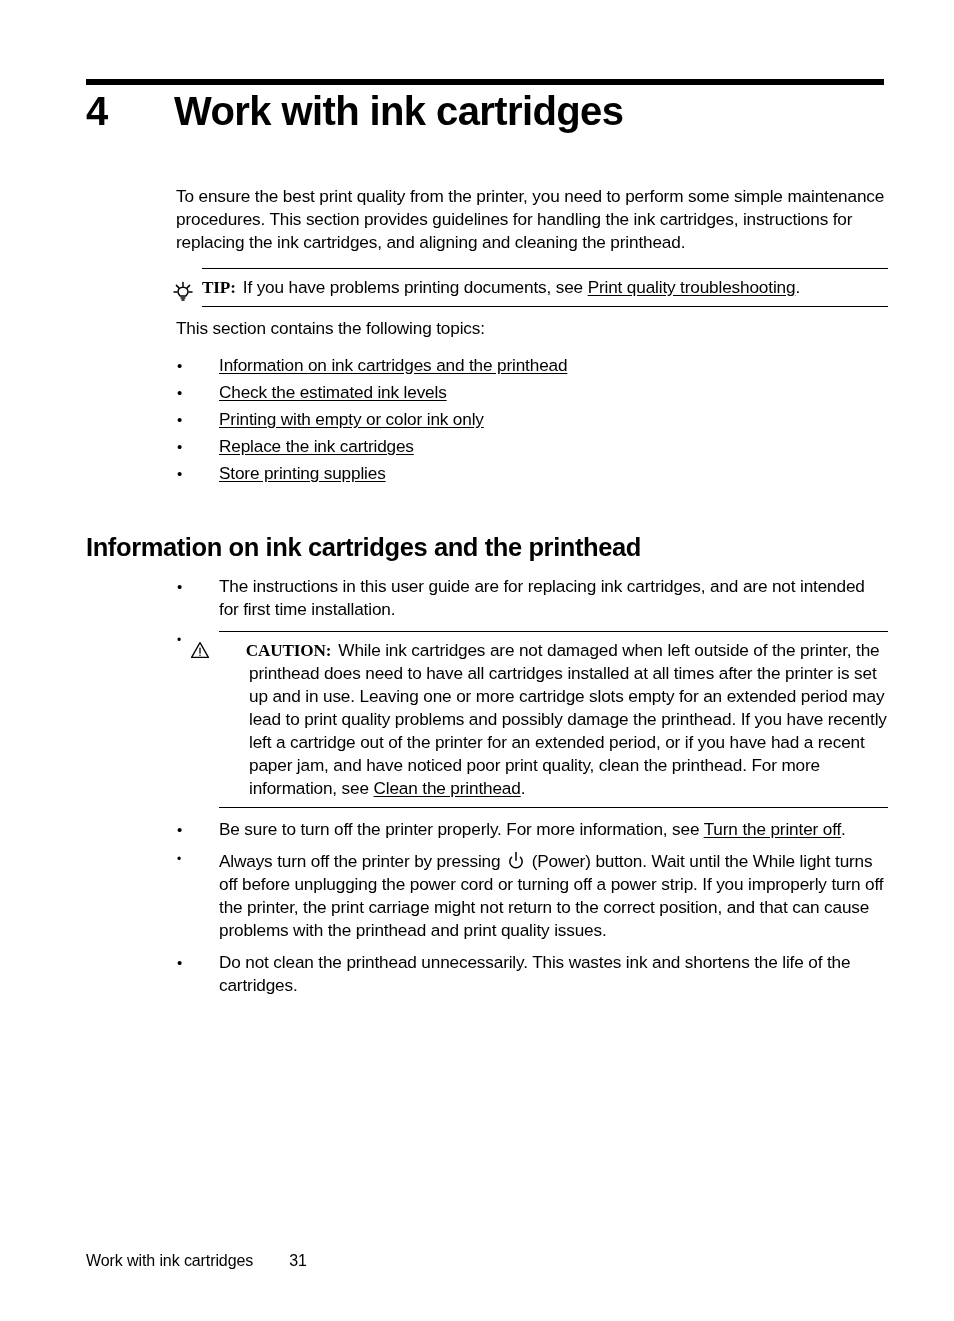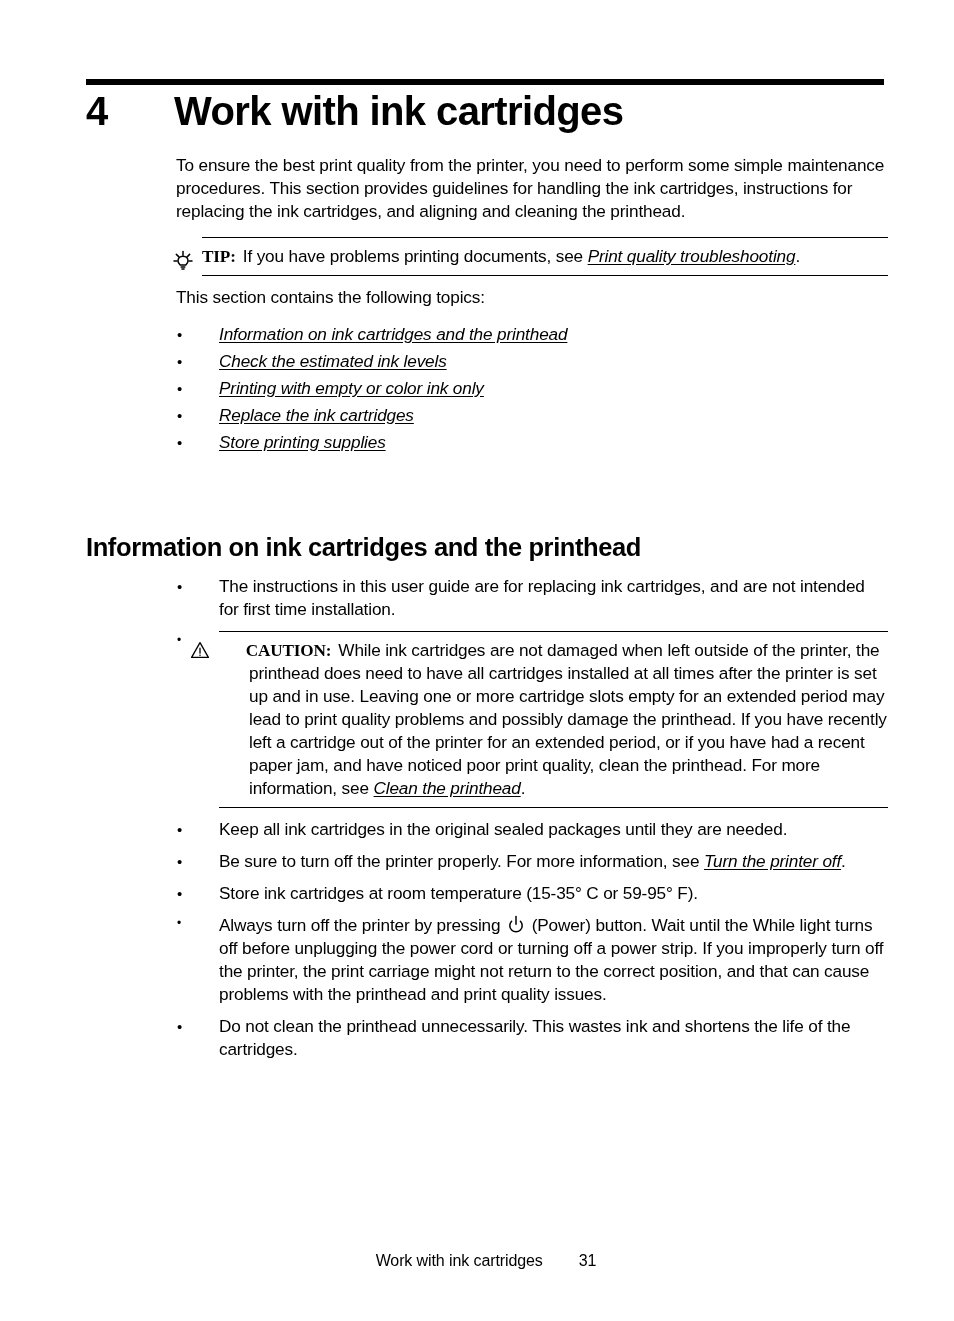--- a/index.html
+++ b/index.html
@@ -54,21 +54,21 @@
     font-size: 40px;
     font-weight: bold;
     line-height: 1.15;
     letter-spacing: -0.6px;
   }
 
   
   .body-col {
     position: absolute;
     left: 176px;
-    top: 154px;
+    top: 185px;
     width: 712px;
   }
   p.para {
     margin: 0 0 14px 0;
     font-size: 17.2px;
     line-height: 23px;
     letter-spacing: -0.15px;
   }
 
   
@@ -133,21 +133,20 @@
   ul.bul > li.top-dot:before {
     font-size: 12px;
     line-height: 18px;
   }
   ul.topics > li { margin-bottom: 4px; }
 
   a.xref, .xref {
     color: #000000;
     text-decoration: underline;
     text-underline-offset: 2px;
-    font-style: italic;
   }
 
   
   h2.section-head {
     position: absolute;
     left: 86px;
     top: 532px;
     margin: 0;
     width: 800px;
     font-size: 25.5px;
@@ -171,21 +170,21 @@
     height: 20px;
     margin: 0 1px;
   }
 
   
   .footer {
     position: absolute;
     left: 86px;
     top: 1252px;
     width: 800px;
-    text-align: center;
+    text-align: left;
     font-size: 16px;
     letter-spacing: -0.1px;
   }
   .footer .f-title { margin-right: 36px; }
 </style>
 </head>
 <body>
 
 <div class="page">
 
@@ -253,31 +252,25 @@
                   <line x1="10" y1="8.1" x2="10" y2="13.2" stroke="#000" stroke-width="1.3" stroke-linecap="round"></line>
                   <circle cx="10" cy="15.3" r="0.75" fill="#000"></circle>
                 </svg>
               </span>
               <span class="gap"></span><span class="admon-label">CAUTION:</span><span class="gap"></span><span>While ink cartridges are not damaged when left outside of the printer, the printhead does need to have all cartridges installed at all times after the printer is set up and in use. Leaving one or more cartridge slots empty for an extended period may lead to print quality problems and possibly damage the printhead. If you have recently left a cartridge out of the printer for an extended period, or if you have had a recent paper jam, and have noticed poor print quality, clean the printhead. For more information, see </span><a class="xref" href="#">Clean the printhead</a><span>.</span>
             </div>
           </div>
         </div>
       </li>
 
-      <li>
-        <span>Keep all ink cartridges in the original sealed packages until they are needed.</span>
-      </li>
 
       <li>
         <span>Be sure to turn off the printer properly. For more information, see </span><a class="xref" href="#">Turn the printer off</a><span>.</span>
       </li>
 
-      <li>
-        <span>Store ink cartridges at room temperature (15-35° C or 59-95° F).</span>
-      </li>
 
       <li class="top-dot">
         <span>Always turn off the printer by pressing </span><span class="inline-icon"><svg viewBox="0 0 20 20" width="20" height="20" aria-hidden="true">
               <path d="M5.6 6.3 A 6.2 6.2 0 1 0 14.4 6.3" fill="none" stroke="#000" stroke-width="1.5" stroke-linecap="round"></path>
               <line x1="10" y1="1.6" x2="10" y2="9.2" stroke="#000" stroke-width="1.5" stroke-linecap="round"></line>
             </svg></span><span> (Power) button. Wait until the While light turns off before unplugging the power cord or turning off a power strip. If you improperly turn off the printer, the print carriage might not return to the correct position, and that can cause problems with the printhead and print quality issues.</span>
       </li>
 
       <li>
         <span>Do not clean the printhead unnecessarily. This wastes ink and shortens the life of the cartridges.</span>

